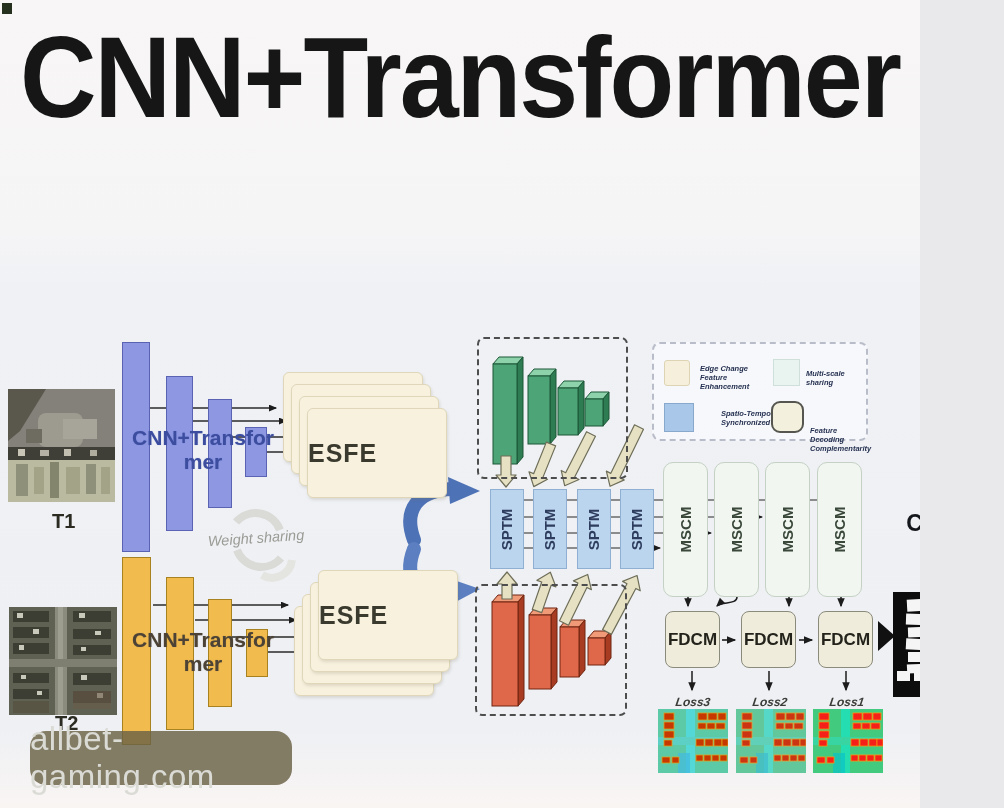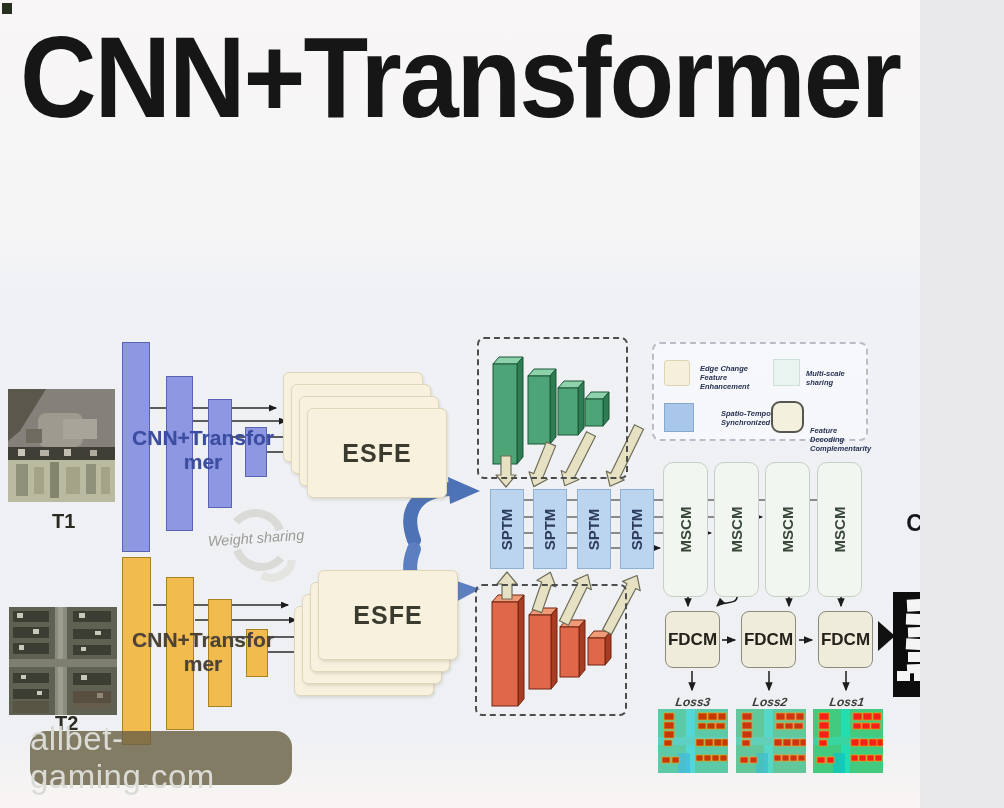--- a/index.html
+++ b/index.html
@@ -25,21 +25,21 @@
   #enc2{left:118px;top:628px;color:#4c4336;text-shadow:0 0 1px rgba(76,67,54,.4);}
   .ws-label{position:absolute;left:206px;top:530px;width:100px;text-align:center;
     font-size:14.5px;font-style:italic;color:#9b9b95;transform:rotate(-4deg);}
   
   .bar{position:absolute;border:1px solid;}
   .bar.blue{background:#8d97e2;border-color:#5a62b4;}
   .bar.orange{background:#f2bb4e;border-color:#a8821f;}
   
   .esfe-layer{position:absolute;width:140px;height:90px;background:#f7f1de;
     border:1px solid #e0d7ba;border-radius:6px;box-shadow:1px 2px 3px rgba(120,110,80,.18);}
-  .esfe-front{display:flex;align-items:center;justify-content:center;
+  .esfe-front{display:flex;align-items:center;justify-content:flex-start;
     font-size:25px;font-weight:bold;letter-spacing:1px;color:#3a3a2e;}
   
   .dashed-box{position:absolute;border:2px dashed #4d4d4d;border-radius:7px;}
   
   .vmod{position:absolute;display:flex;align-items:center;justify-content:center;}
   .vmod span{transform:rotate(-90deg);white-space:nowrap;font-weight:bold;}
   .sptm{width:34px;height:80px;background:#bcd5ee;border:1px solid #8fb0d2;}
   .sptm span{font-size:15px;color:#2e3d5e;}
   .mscm{width:45px;height:135px;background:#f1f6f0;border:1.5px solid #c4d1c4;border-radius:10px;}
   .mscm span{font-size:15px;color:#3a483a;}

